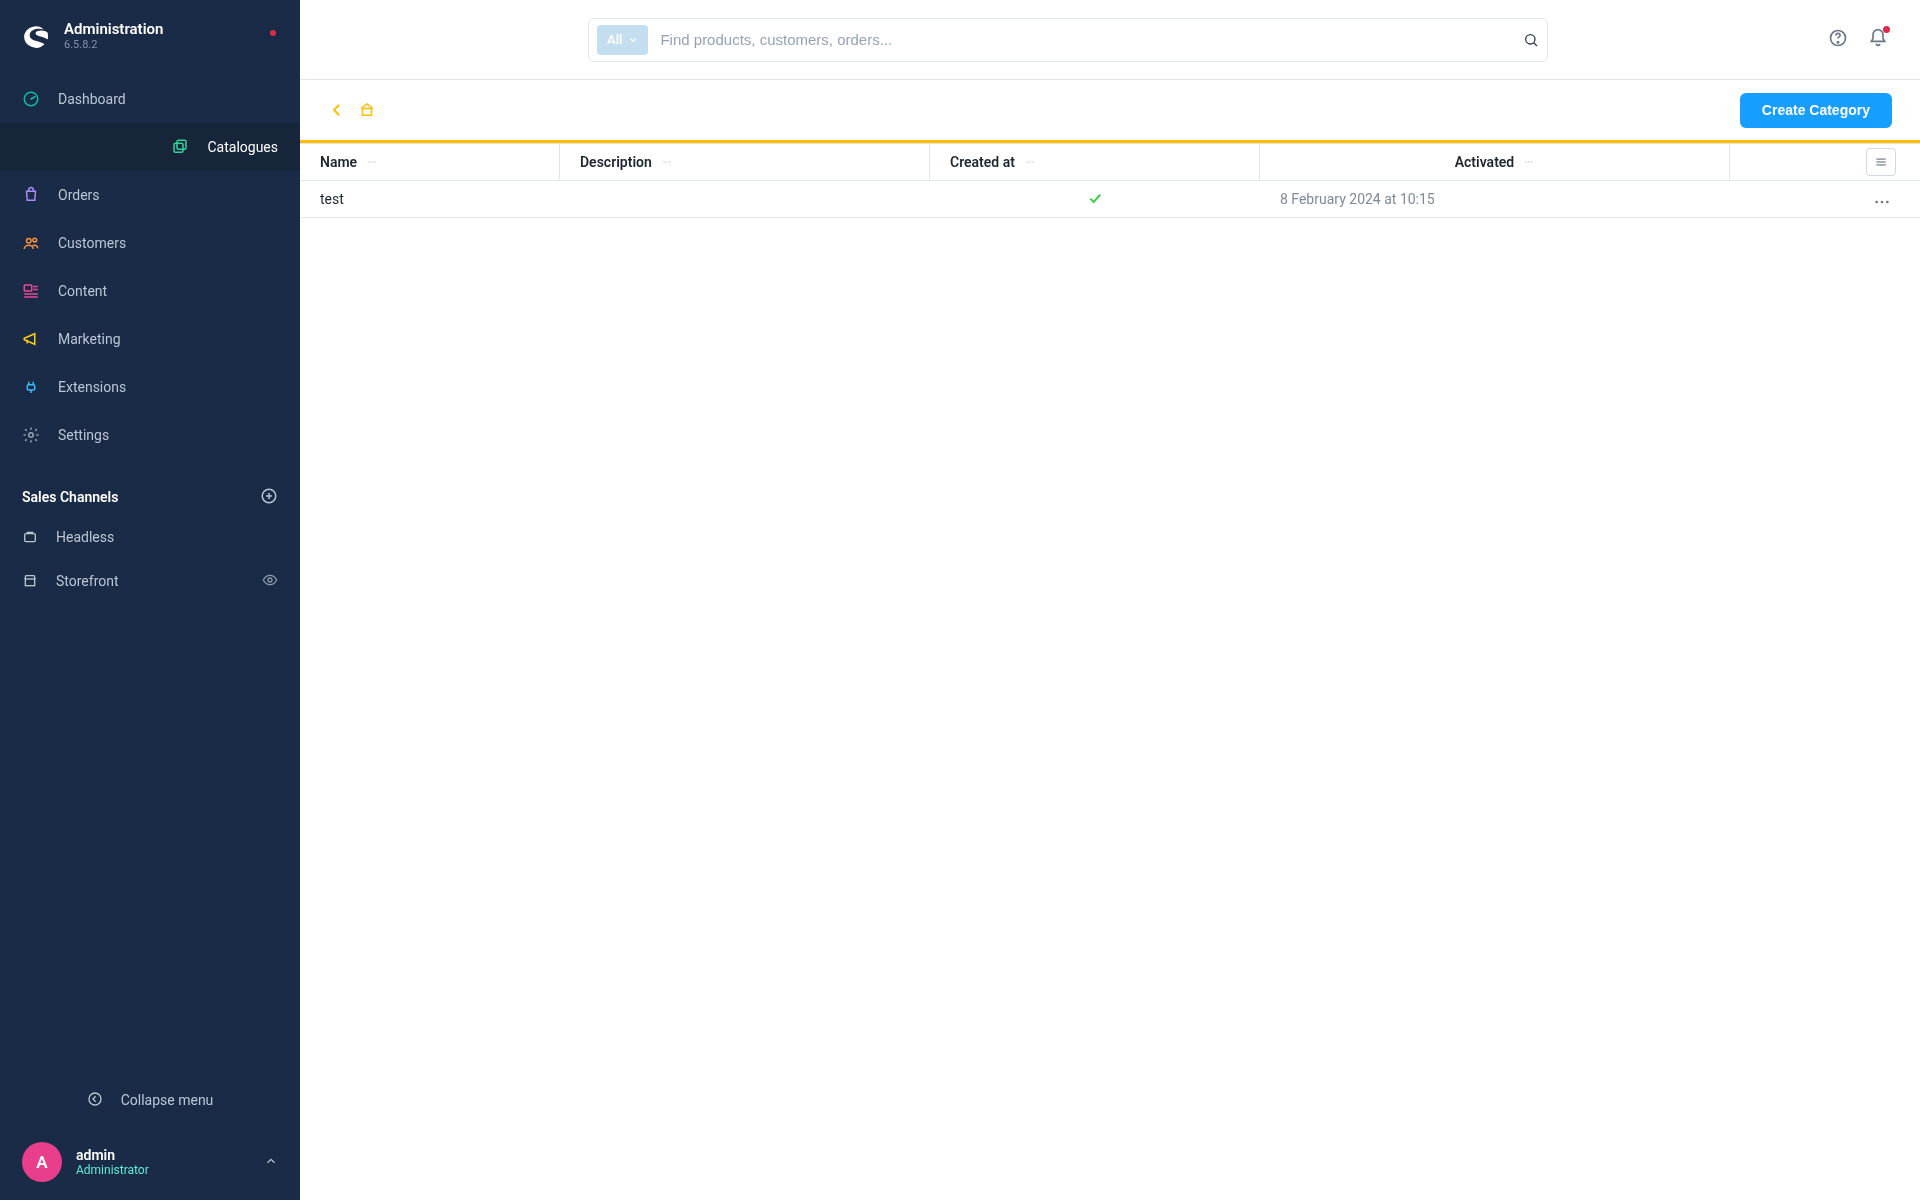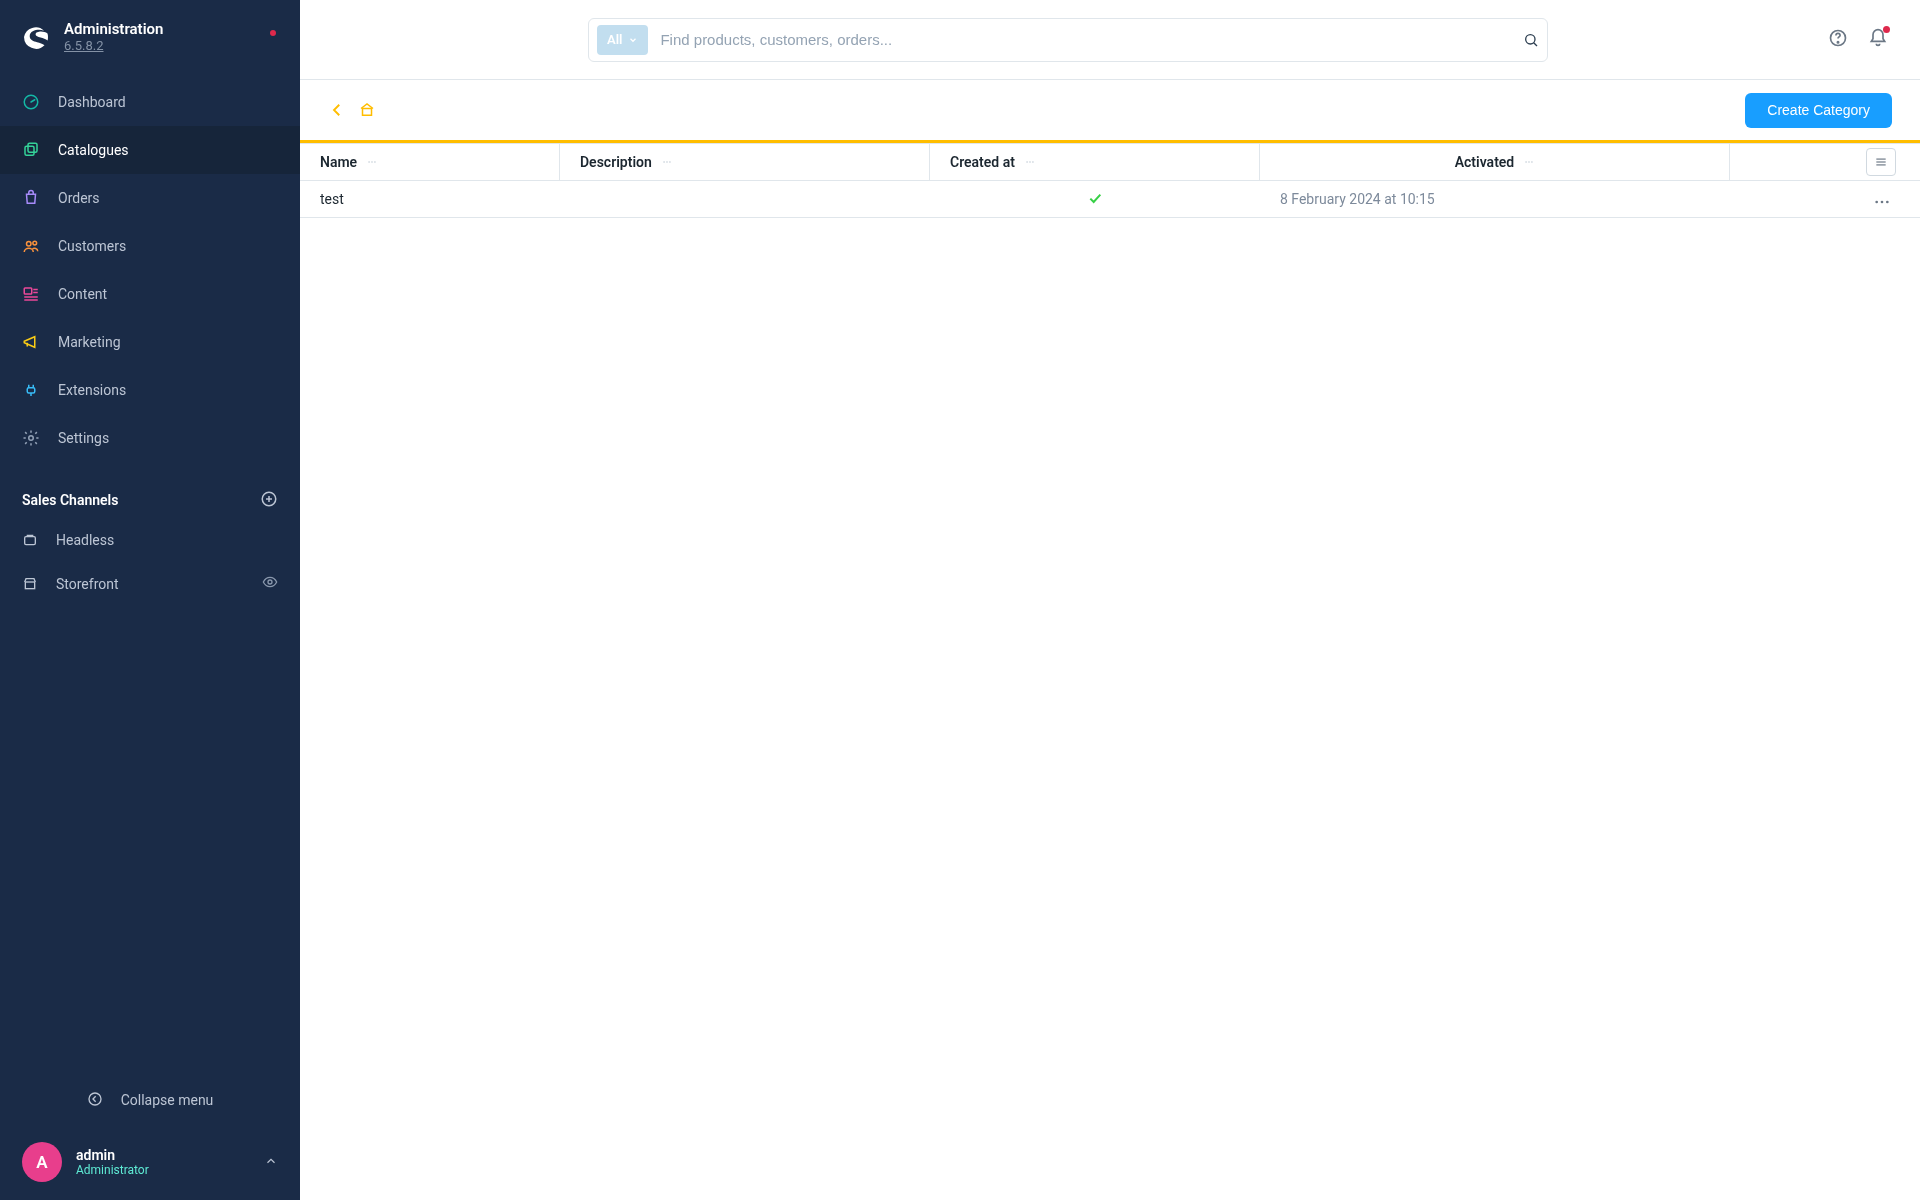--- a/index.html
+++ b/index.html
@@ -42,40 +42,41 @@
     gap: 14px;
     position: relative;
   }
   .logo-circle {
     width: 28px; height: 28px;
     display: flex; align-items: center; justify-content: center;
   }
   .logo-circle svg { width: 28px; height: 28px; }
   .app-title { line-height: 1.2; }
   .app-title .name { color: #fff; font-weight: 600; font-size: 15px; }
-  .app-title .ver  { color: #8492a6; font-size: 13px; text-decoration: underline; }
+  .app-title .ver  { color: #8492a6; font-size: 11px; }
   .header-dot {
     position: absolute; right: 24px; top: 30px;
     width: 6px; height: 6px; border-radius: 50%;
     background: #de294c;
   }
 
   .nav-section { padding-top: 4px; }
   .nav-item {
     display: flex; align-items: center;
     height: 48px;
     padding: 0 22px;
     gap: 18px;
     color: var(--nav-text);
     cursor: pointer;
     font-size: 14px;
   }
   .nav-item.active {
     background: var(--nav-bg-active);
     color: var(--nav-text-bright);
+    justify-content: flex-end;
   }
   .nav-item .ico { width: 18px; height: 18px; display:flex; align-items:center; justify-content:center; }
   .nav-item .ico svg { width: 18px; height: 18px; }
 
   .nav-heading {
     display: flex; align-items: flex-end; justify-content: space-between;
     padding: 28px 22px 10px;
     color: #fff; font-weight: 600; font-size: 14px;
   }
   .nav-heading .plus { color: var(--nav-text); width:18px; height:18px; }
@@ -176,21 +177,21 @@
     gap: 12px;
   }
   .contentbar .back-btn, .contentbar .home-icon { color: var(--accent-yellow); display:flex; }
   .contentbar svg { width:18px; height:18px; }
   .create-btn {
     margin-left:auto;
     background: var(--accent-blue);
     color:#fff; border:none;
     height: 35px; padding: 0 22px;
     border-radius: 6px;
-    font-weight:400; font-size:14px;
+    font-weight:700; font-size:14px;
     cursor:pointer;
   }
 
   .loading-bar { height:3px; background: var(--accent-yellow); width:100%; }
 
   
   .grid {
     border-top: 1px solid var(--border);
   }
   .grid-header, .grid-row {

